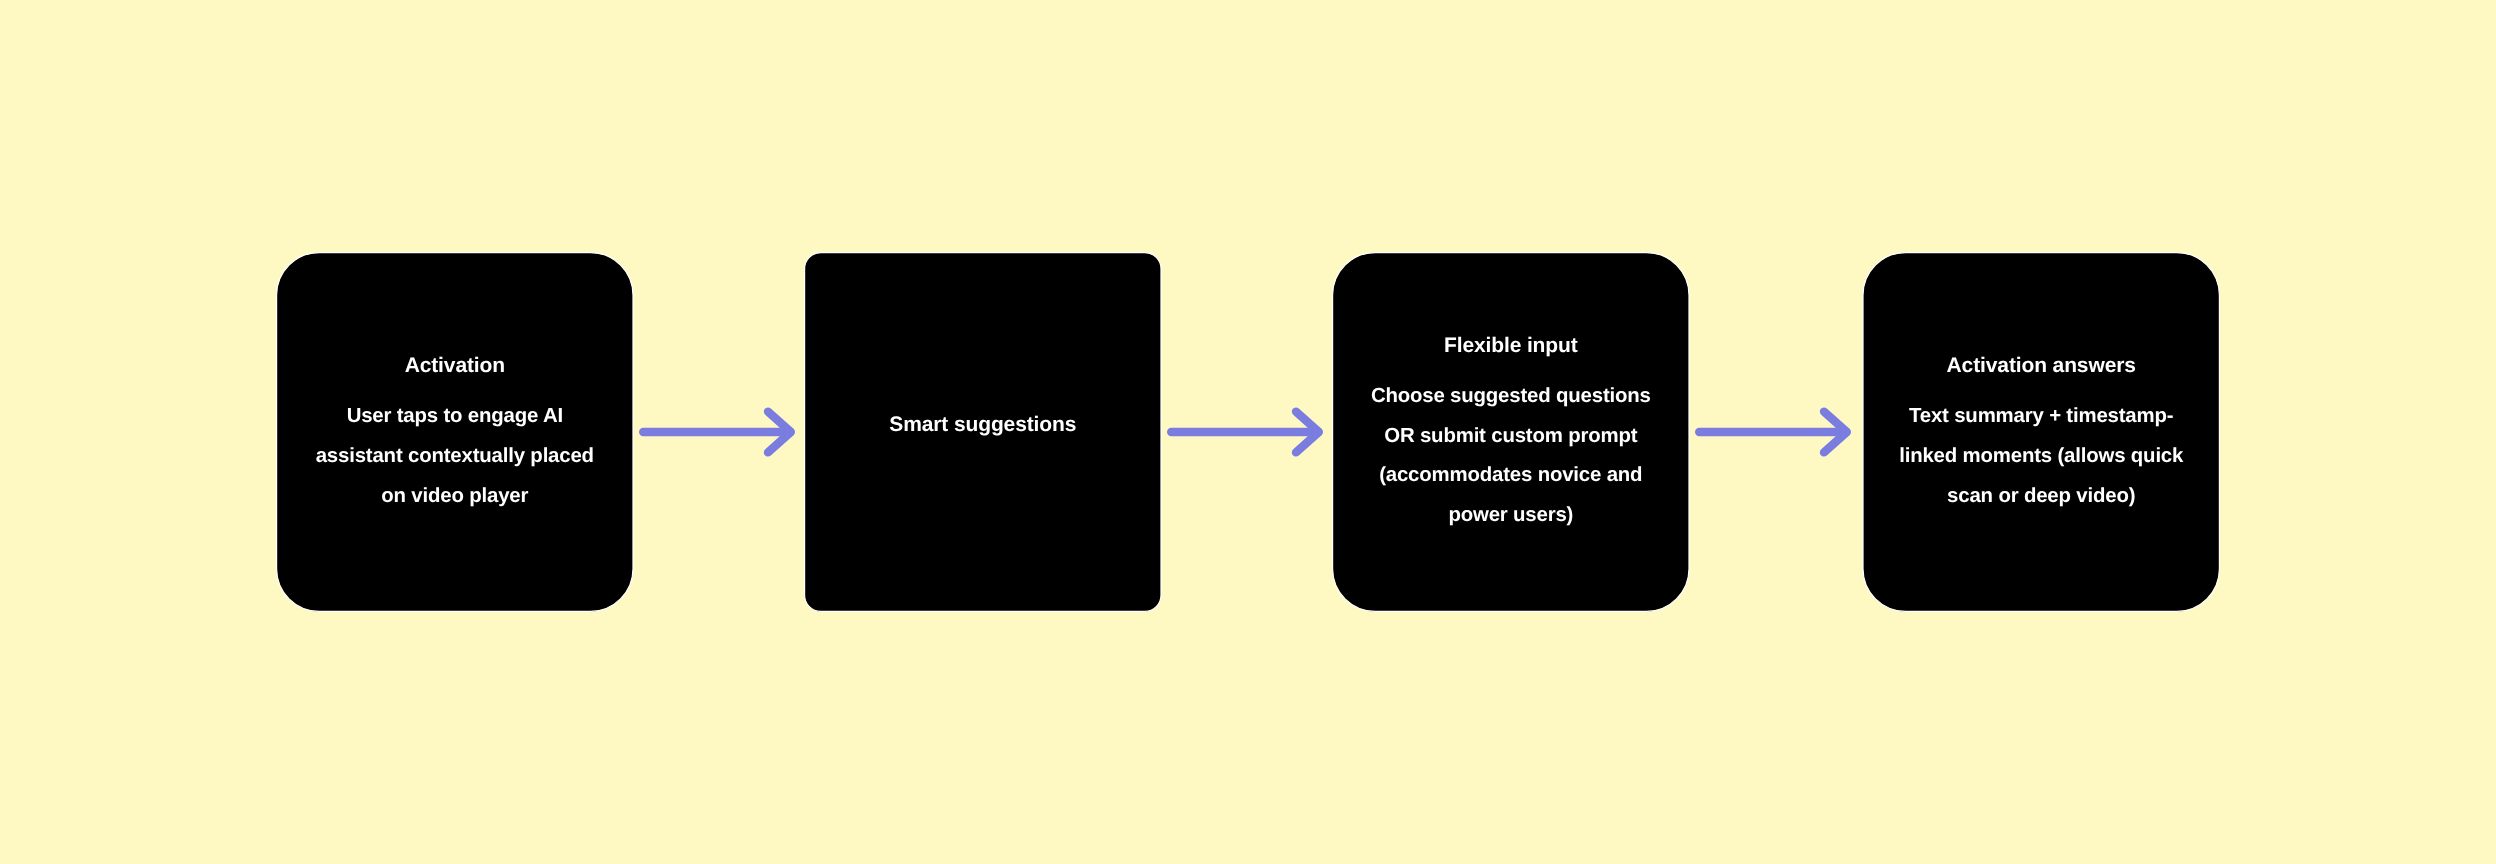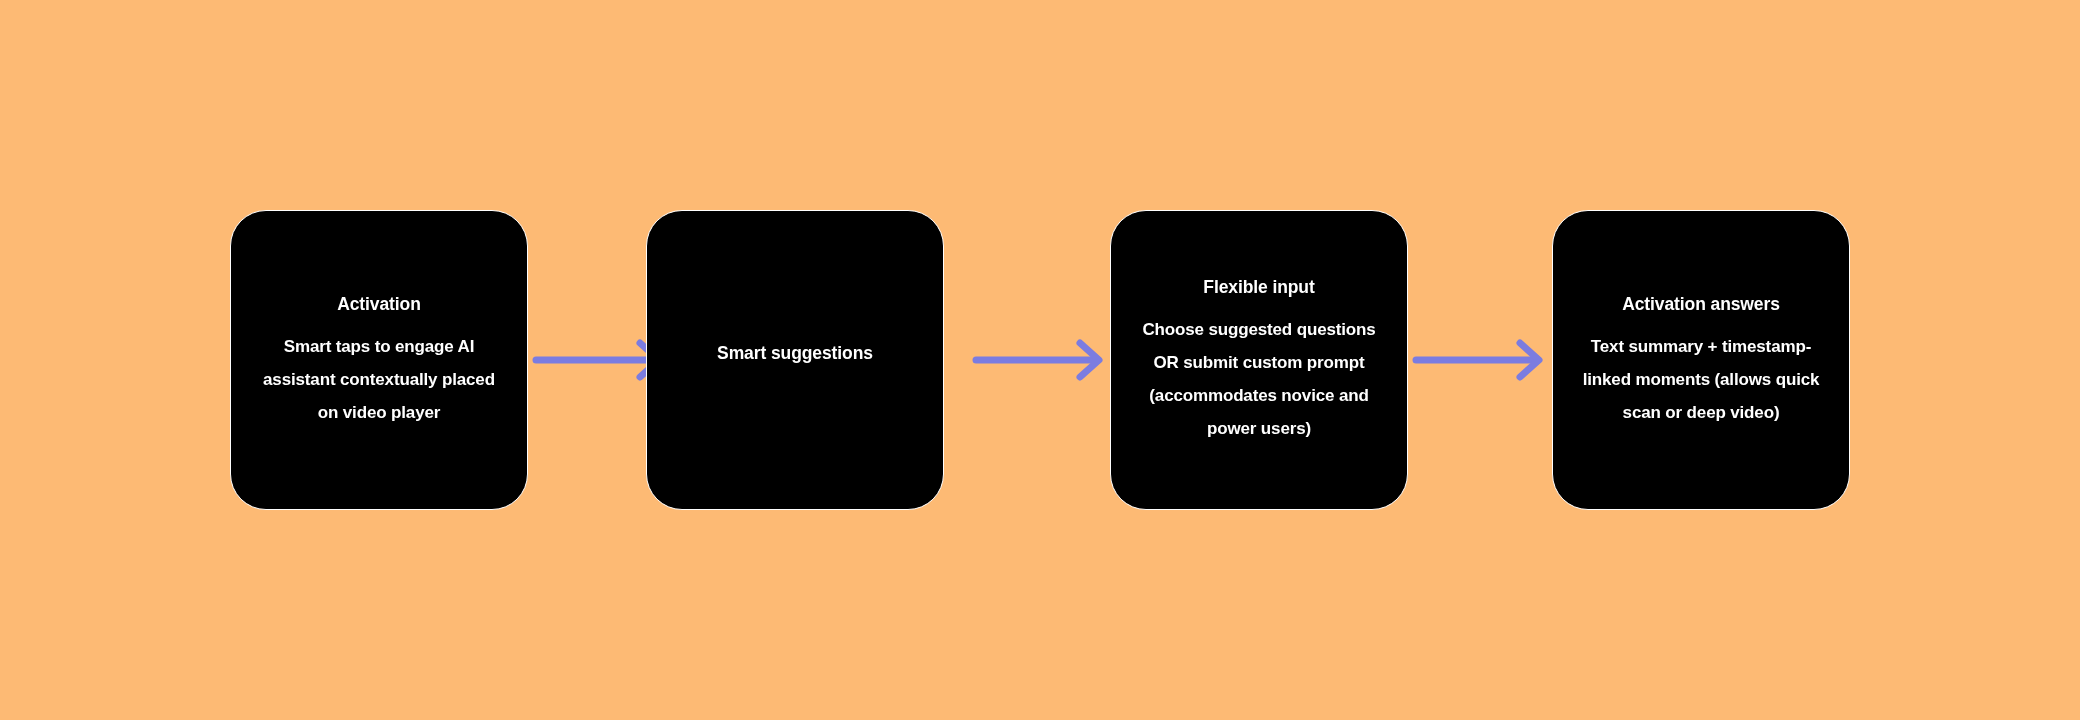--- a/index.html
+++ b/index.html
@@ -14,42 +14,42 @@
 
   body {
     font-family: "Liberation Sans", sans-serif;
     -webkit-font-smoothing: antialiased;
   }
 
   #diagram-canvas {
     position: relative;
     width: 2080px;
     height: 720px;
-    background: #fdba74;
+    background: #fef9c3;
   }
 
   
   .flow-node {
     position: absolute;
     top: 210px;
     width: 298px;
     height: 300px;
     border: 1.6px solid #ffffff;
     border-radius: 36px;
     background: #000000;
     display: flex;
     flex-direction: column;
     align-items: center;
     justify-content: center;
     padding: 12px 16px;
     text-align: center;
   }
 
   .flow-node.node-1 { left: 230px; }
-  .flow-node.node-2 { left: 646px; }
+  .flow-node.node-2 { left: 670px; border-radius: 14px; }
   .flow-node.node-3 { left: 1110px; }
   .flow-node.node-4 { left: 1552px; }
 
   .node-title {
     color: #ffffff;
     font-size: 17.5px;
     font-weight: 700;
     letter-spacing: -0.1px;
     line-height: 24px;
     margin-bottom: 14px;
@@ -77,21 +77,21 @@
   .flow-arrow.arrow-2 { left: 972px; }
   .flow-arrow.arrow-3 { left: 1412px; }
 </style>
 </head>
 <body>
 
 <div id="diagram-canvas">
 
   <div class="flow-node node-1">
     <div class="node-title">Activation</div>
-    <div class="node-body">Smart taps to engage AI assistant contextually placed on video player</div>
+    <div class="node-body">User taps to engage AI assistant contextually placed on video player</div>
   </div>
 
   <svg class="flow-arrow arrow-1" viewBox="0 0 136 48">
     <g stroke="#7b7ce0" stroke-width="7" stroke-linecap="round" stroke-linejoin="round" fill="none">
       <line x1="4" y1="24" x2="122" y2="24"></line>
       <polyline points="108,7 127,24 108,41"></polyline>
     </g>
   </svg>
 
   <div class="flow-node node-2">

